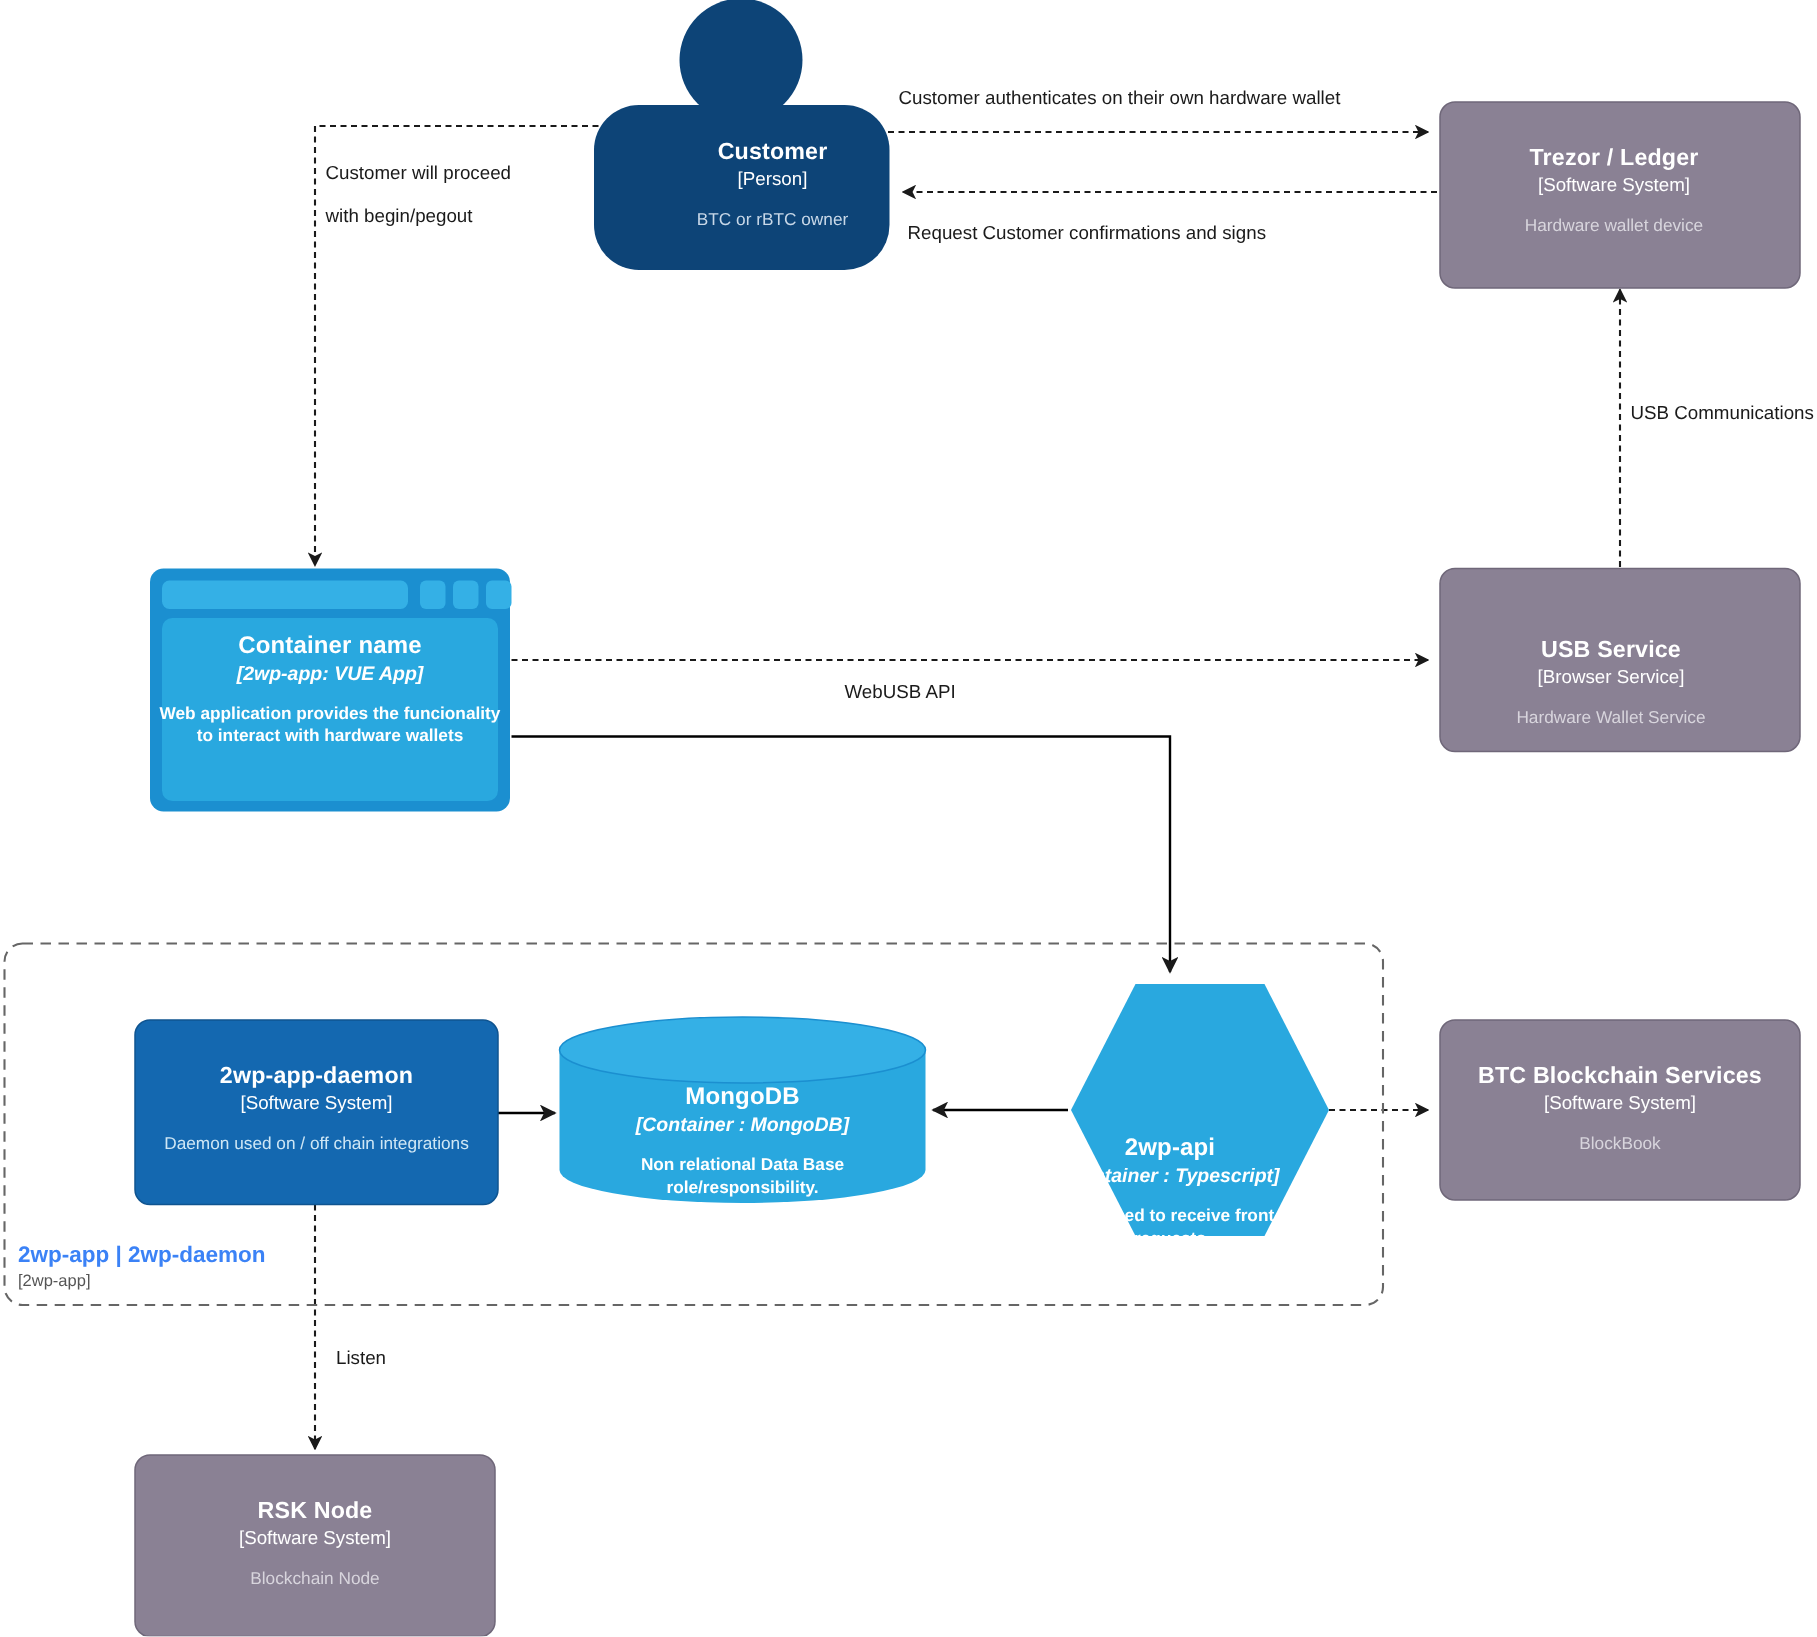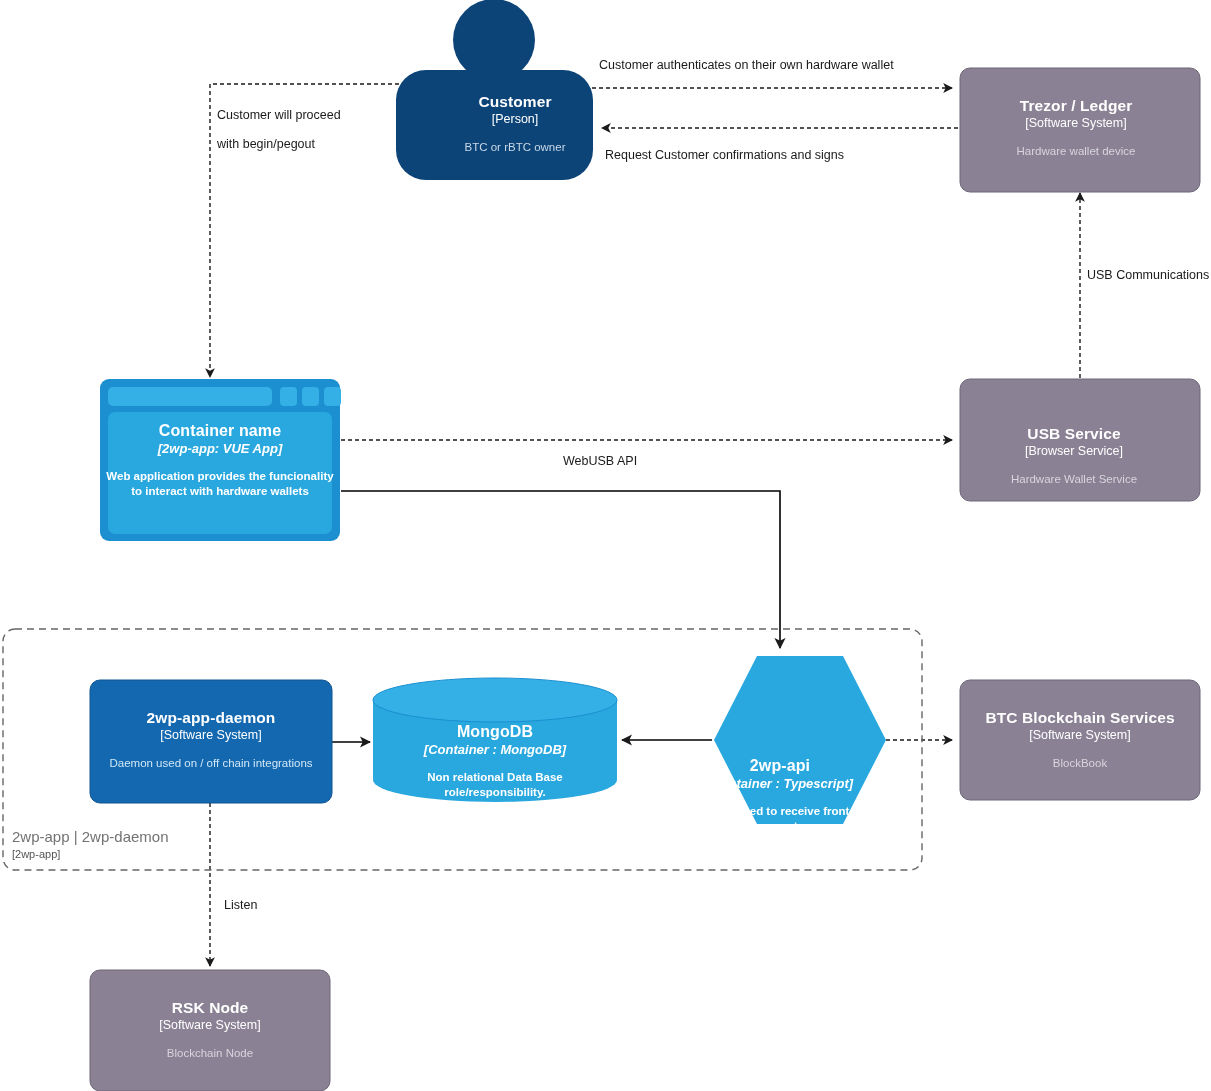--- a/index.html
+++ b/index.html
@@ -67,23 +67,23 @@
     line-height: 20px;
     white-space: pre;
     pointer-events: none;
   }
   .boundary-label {
     position: absolute;
     z-index: 4;
     pointer-events: none;
   }
   .b-title {
-    font-weight: normal;
+    font-weight: bold;
     font-size: 15px;
-    color: #737373;
+    color: #3b82f6;
     line-height: 20px;
   }
   .b-type {
     font-size: 11px;
     color: #555555;
     line-height: 15px;
   }
 </style>
 </head>
 <body>

